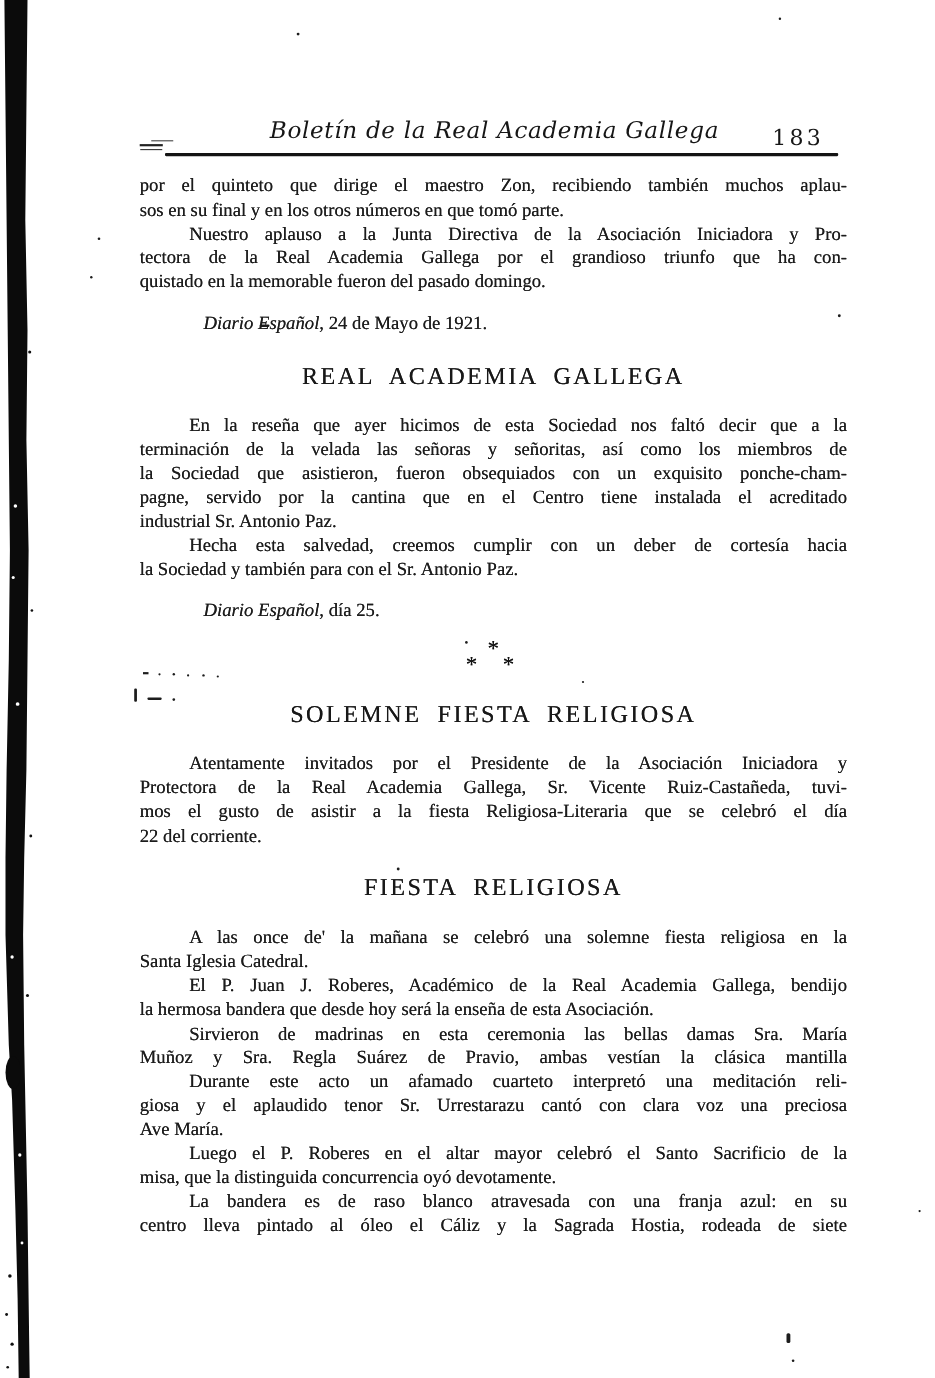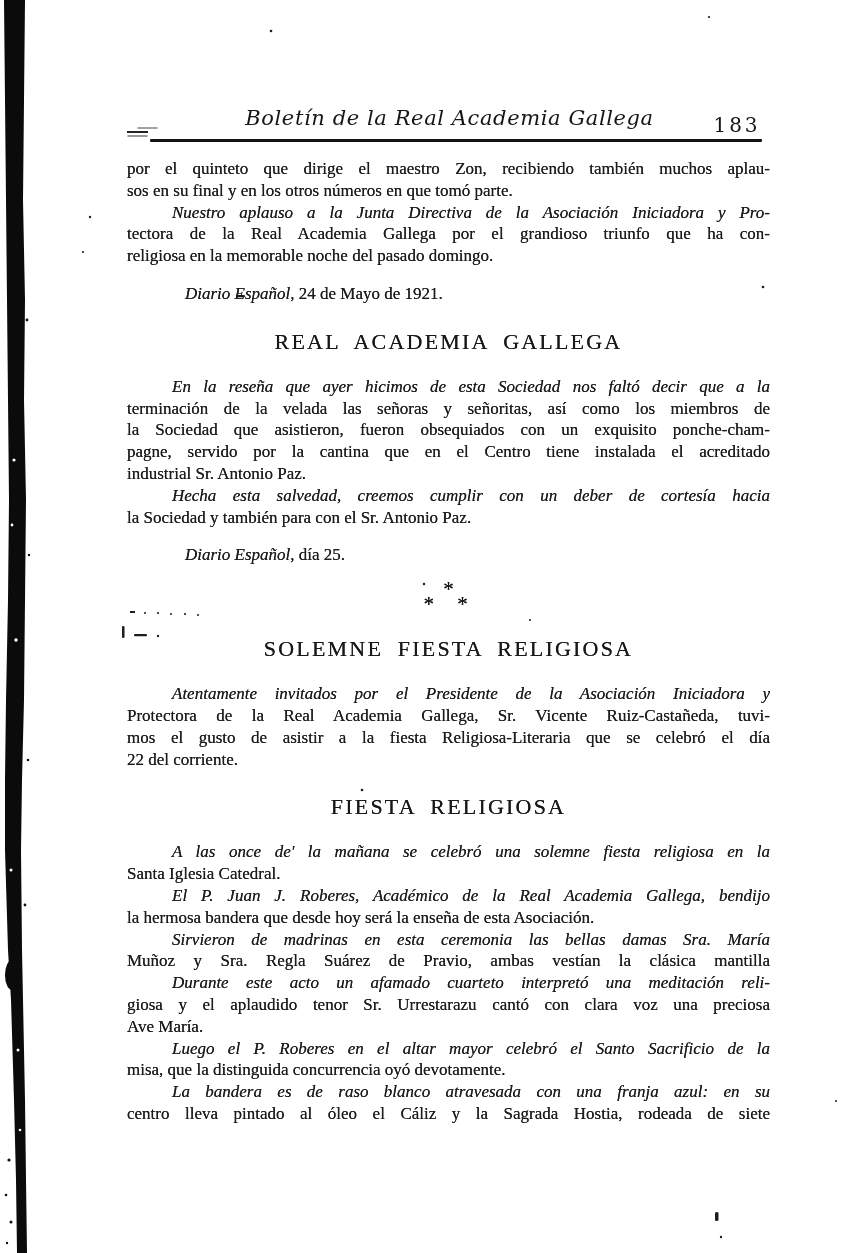--- a/index.html
+++ b/index.html
@@ -10,42 +10,42 @@
   }
   .artifact-svg{position:absolute;left:0;top:0;width:850px;height:1253px;pointer-events:none;}
 
   
   .journal-title{
     position:absolute;left:127px;top:106px;width:645px;text-align:center;
     font-family:"DejaVu Serif",serif;font-style:italic;font-size:21px;
     letter-spacing:.6px;color:#161616;
   }
   .page-number{
-    position:absolute;left:702px;top:113px;width:70px;text-align:center;
+    position:absolute;left:702px;top:113px;width:70px;text-align:left;
     font-family:"DejaVu Serif",serif;font-size:20px;letter-spacing:3px;color:#161616;
   }
   .header-rule{
     position:absolute;left:150px;top:139px;width:612px;height:3px;
     background:#141414;border-radius:1px;
   }
   .header-rule-dash{
     position:absolute;left:127px;top:131px;width:21px;height:2px;background:#222;
     box-shadow:0 4px 0 -0.5px #333, 10px -4px 0 -0.5px #444;
   }
 
   
   .page-body{
     position:absolute;left:127px;top:152px;width:643px;padding-top:6px;
     font-size:17px;line-height:21.8px;
     text-shadow:0 0 .5px rgba(15,15,15,.85);
   }
   .para{margin:0;}
   .line{min-height:21.8px;}
   .line.just{text-align:justify;text-align-last:justify;}
-  .line.ind{padding-left:45px;font-style:italic;}
+  .line.ind{padding-left:45px;}
   .dateline{margin:16px 0 0 58px;}
   .dateline .it{font-style:italic;}
   .heading{
     margin:26px 0 23px;font-size:22px;font-weight:normal;text-align:center;
     letter-spacing:2.2px;word-spacing:7px;line-height:22px;color:#181818;
   }
   .stars{margin-top:16px;text-align:center;font-size:21px;line-height:15px;color:#111;}
   .stars .pair{word-spacing:6px;letter-spacing:6px;}
 </style>
 </head>
@@ -106,21 +106,21 @@
   <div class="header-rule"></div>
 
   <main class="page-body">
       <div class="para">
         <div class="line just">por el quinteto que dirige el maestro Zon, recibiendo también muchos aplau-</div>
         <div class="line">sos en su final y en los otros números en que tomó parte.</div>
       </div>
       <div class="para">
         <div class="line just ind">Nuestro aplauso a la Junta Directiva de la Asociación Iniciadora y Pro-</div>
         <div class="line just">tectora de la Real Academia Gallega por el grandioso triunfo que ha con-</div>
-        <div class="line">religiosa en la memorable noche del pasado domingo.</div>
+        <div class="line">quistado en la memorable fueron del pasado domingo.</div>
       </div>
       <div class="dateline"><span class="it">Diario Español,</span><span> 24 de Mayo de 1921.</span></div>
       <h2 class="heading">REAL ACADEMIA GALLEGA</h2>
       <div class="para">
         <div class="line just ind">En la reseña que ayer hicimos de esta Sociedad nos faltó decir que a la</div>
         <div class="line just">terminación de la velada las señoras y señoritas, así como los miembros de</div>
         <div class="line just">la Sociedad que asistieron, fueron obsequiados con un exquisito ponche-cham-</div>
         <div class="line just">pagne, servido por la cantina que en el Centro tiene instalada el acreditado</div>
         <div class="line">industrial Sr. Antonio Paz.</div>
       </div>

